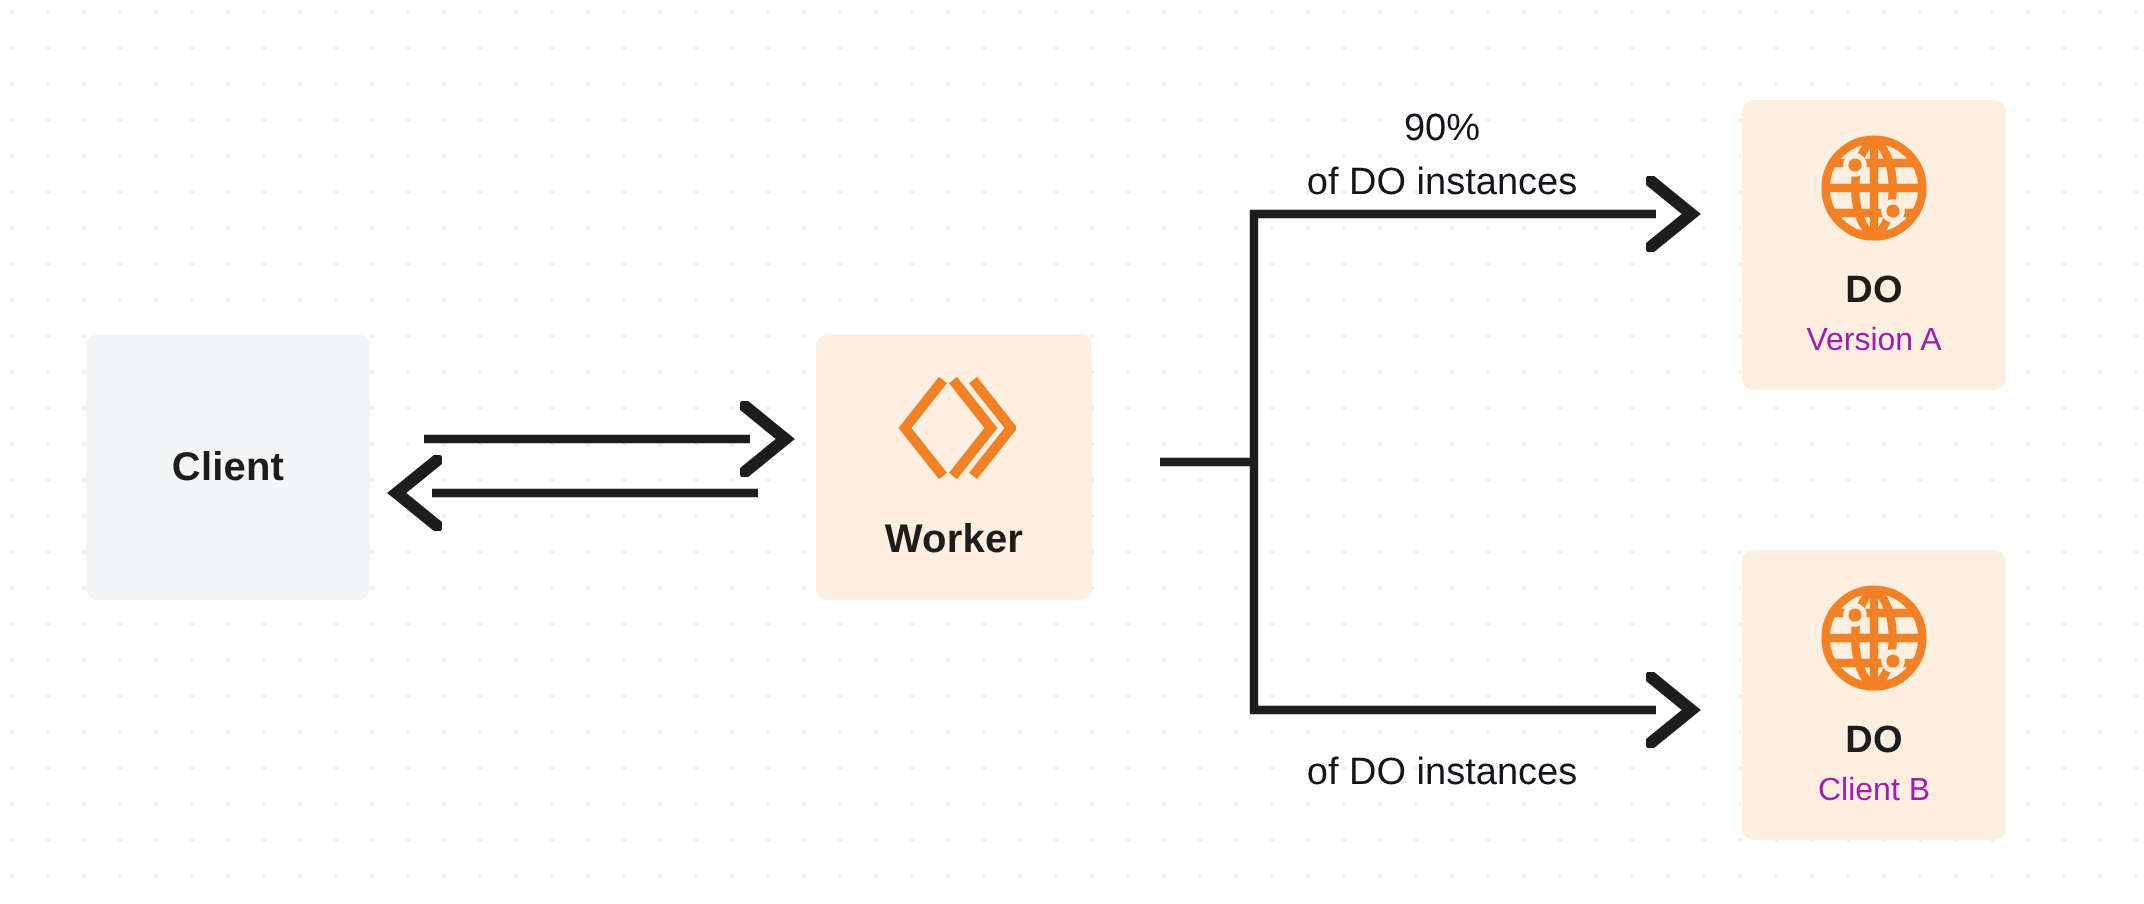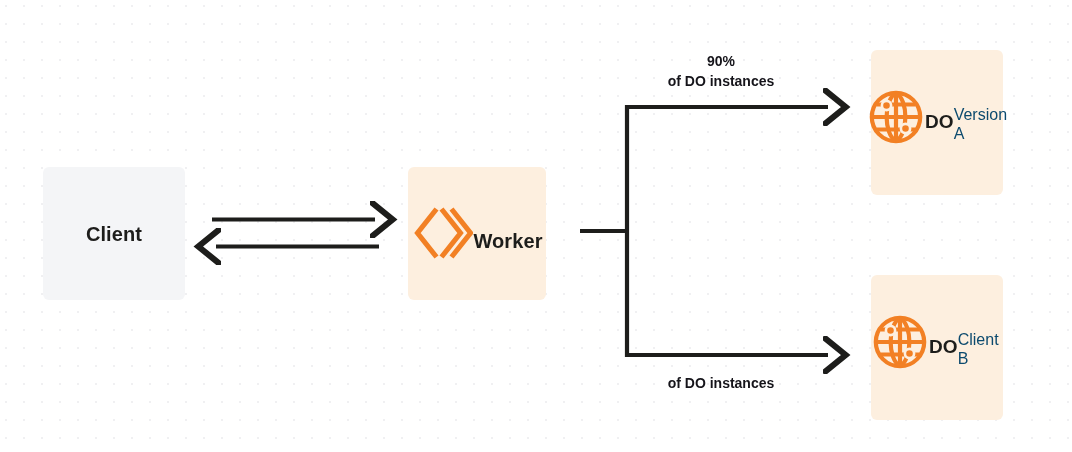--- a/index.html
+++ b/index.html
@@ -20,21 +20,21 @@
     background-color: #ffffff;
     background-image: radial-gradient(circle at 1px 1px, #f0f0f2 1.15px, rgba(255,255,255,0) 1.35px);
     background-size: 18px 18px;
     background-position: 5px 5px;
   }
   .node {
     position: absolute;
     box-sizing: border-box;
     border-radius: 6px;
     display: flex;
-    flex-direction: row;
+    flex-direction: column;
     align-items: center;
     justify-content: center;
   }
   .node-client {
     left: 43px;
     top: 167px;
     width: 142px;
     height: 133px;
     background-color: #f4f5f7;
   }
@@ -69,21 +69,21 @@
   .node-title-client {
     font-size: 20px;
   }
   .node-title-worker {
     font-size: 20px;
     margin-top: 14px;
   }
   .node-sub {
     font-size: 16px;
     font-weight: normal;
-    color: #0c4a6e;
+    color: #a21caf;
     margin-top: 3px;
     line-height: 1.2;
   }
   .icon-worker {
     width: 62px;
     height: 56px;
     margin-bottom: 2px;
   }
   .icon-globe {
     width: 58px;
@@ -94,22 +94,22 @@
     position: absolute;
     left: 0;
     top: 0;
     width: 1072px;
     height: 452px;
     pointer-events: none;
   }
   .edge-label {
     position: absolute;
     text-align: center;
-    font-size: 14px;
-    font-weight: bold;
+    font-size: 19px;
+    font-weight: normal;
     color: #15141a;
     line-height: 1.42;
     white-space: nowrap;
   }
   .label-top {
     left: 610px;
     top: 52px;
     width: 222px;
   }
   .label-bottom {

